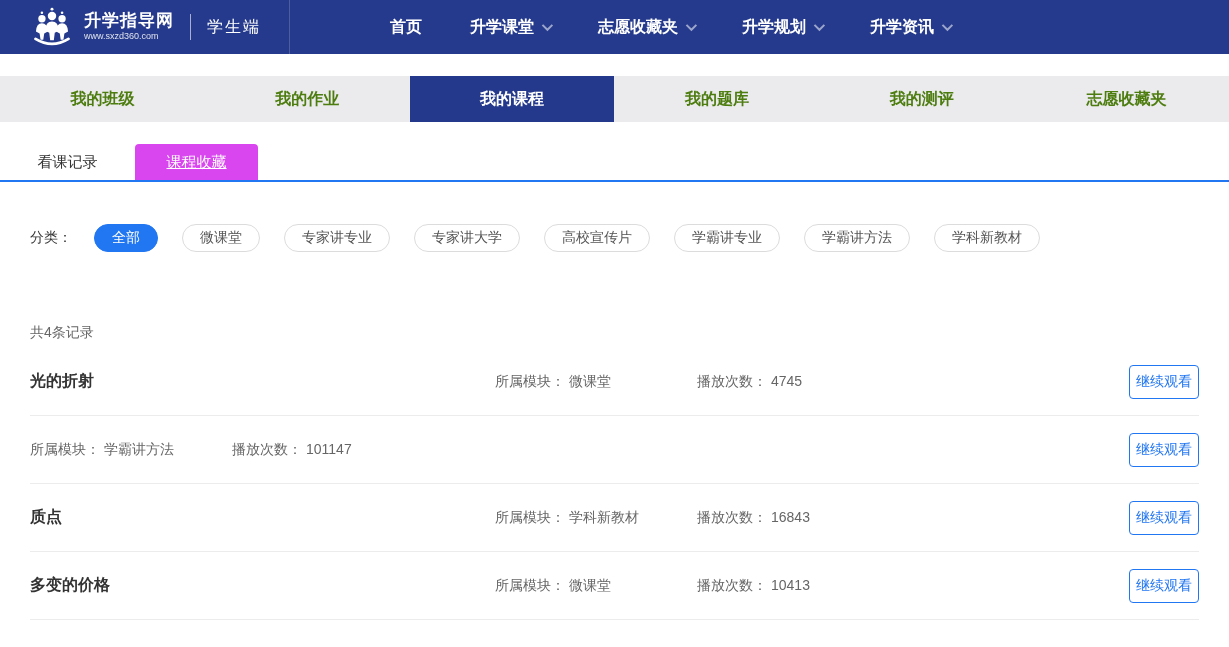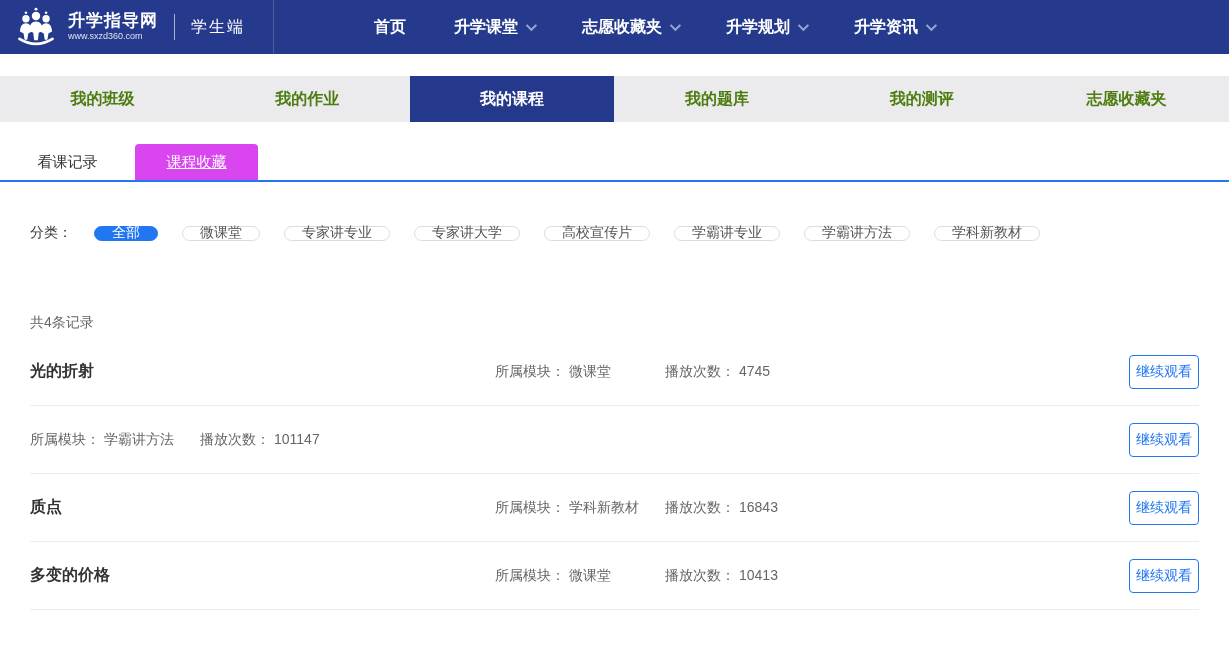--- a/index.html
+++ b/index.html
@@ -16,21 +16,21 @@
   .topbar {
     height: 54px;
     background: #253a8c;
     display: flex;
     align-items: center;
   }
   .brand {
     display: flex;
     align-items: center;
     height: 100%;
-    padding: 0 28px 0 14px;
+    padding: 0 28px 0 30px;
     border-right: 1px solid rgba(255,255,255,0.18);
   }
   .brand-icon { width: 44px; height: 44px; margin-right: 10px; flex: 0 0 auto; }
   .brand-text { display: flex; flex-direction: column; line-height: 1.1; }
   .brand-name { color: #fff; font-size: 17px; font-weight: bold; letter-spacing: 1px; }
   .brand-url { color: rgba(255,255,255,0.85); font-size: 9px; margin-top: 2px; }
   .brand-sep { width: 1px; height: 26px; background: rgba(255,255,255,0.6); margin: 0 16px; }
   .brand-portal { color: #fff; font-size: 16px; letter-spacing: 2px; }
 
   .topnav { display: flex; align-items: flex-end; margin-left: 100px; }
@@ -87,21 +87,21 @@
   }
 
   
   .filters {
     display: flex; align-items: center;
     padding: 0 30px;
     margin-top: 42px;
   }
   .filters-label { font-size: 14px; color: #333; margin-right: 22px; }
   .pill {
-    height: 15px;
+    height: 28px;
     padding: 0 17px;
     border: 1px solid #dcdcdc;
     border-radius: 14px;
     background: #fff;
     display: flex; align-items: center; justify-content: center;
     font-size: 14px; color: #555;
     margin-right: 24px;
     cursor: pointer; white-space: nowrap;
   }
   .pill.active { background: #2176f2; border-color: #2176f2; color: #fff; }
@@ -113,21 +113,21 @@
   .row {
     height: 68px;
     display: flex; align-items: center;
     border-bottom: 1px solid #ececec;
   }
   .row-title {
     flex: 0 0 465px;
     font-size: 16px; font-weight: bold; color: #333;
     white-space: nowrap; overflow: hidden;
   }
-  .meta { display: flex; align-items: center; font-size: 14px; color: #666; }
+  .meta { display: flex; align-items: center; font-size: 14px; color: #666; gap: 32px; }
   .meta-module { flex: 0 0 170px; display: flex; }
   .meta-plays { display: flex; }
   .meta-label { color: #666; }
   .meta-value { color: #666; margin-left: 4px; }
   .row-action {
     margin-left: auto;
     width: 70px; height: 34px;
     border: 1px solid #2176f2;
     border-radius: 4px;
     background: #fff;

